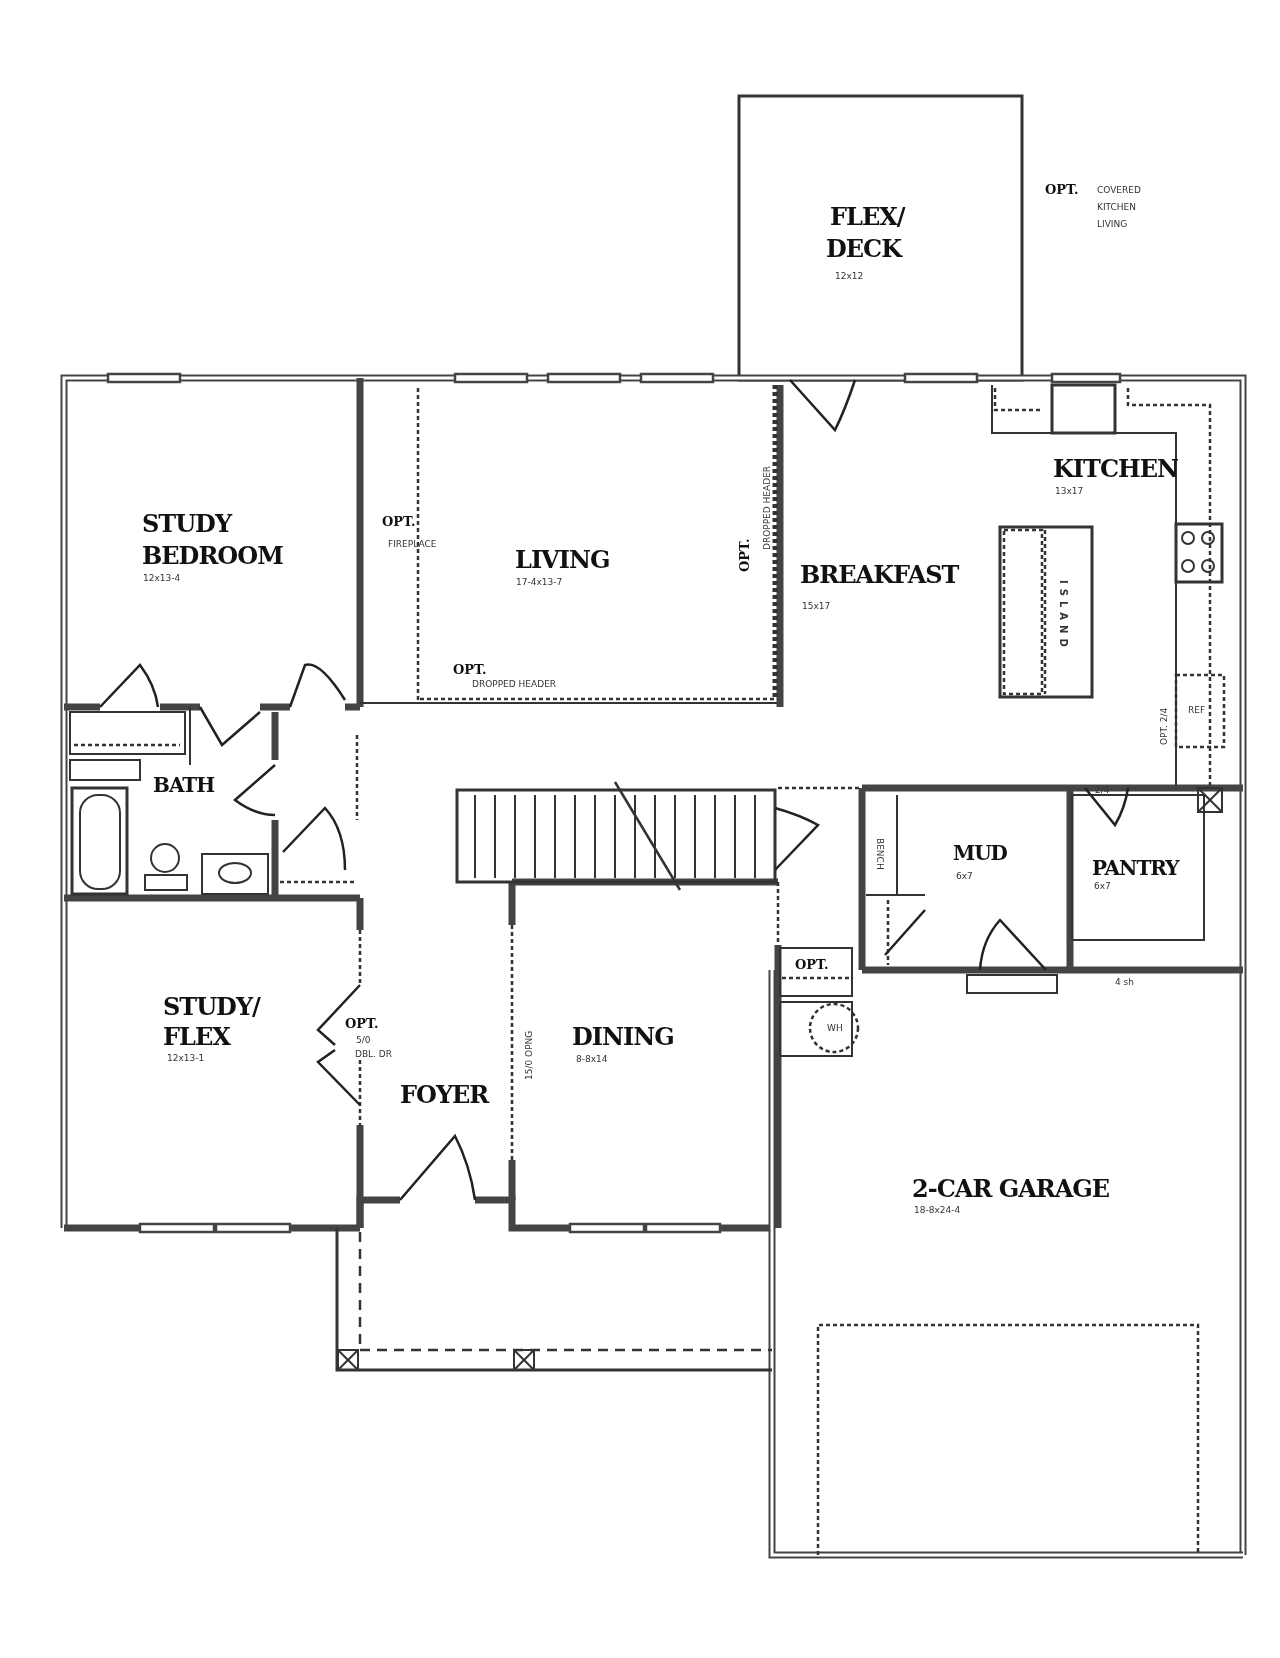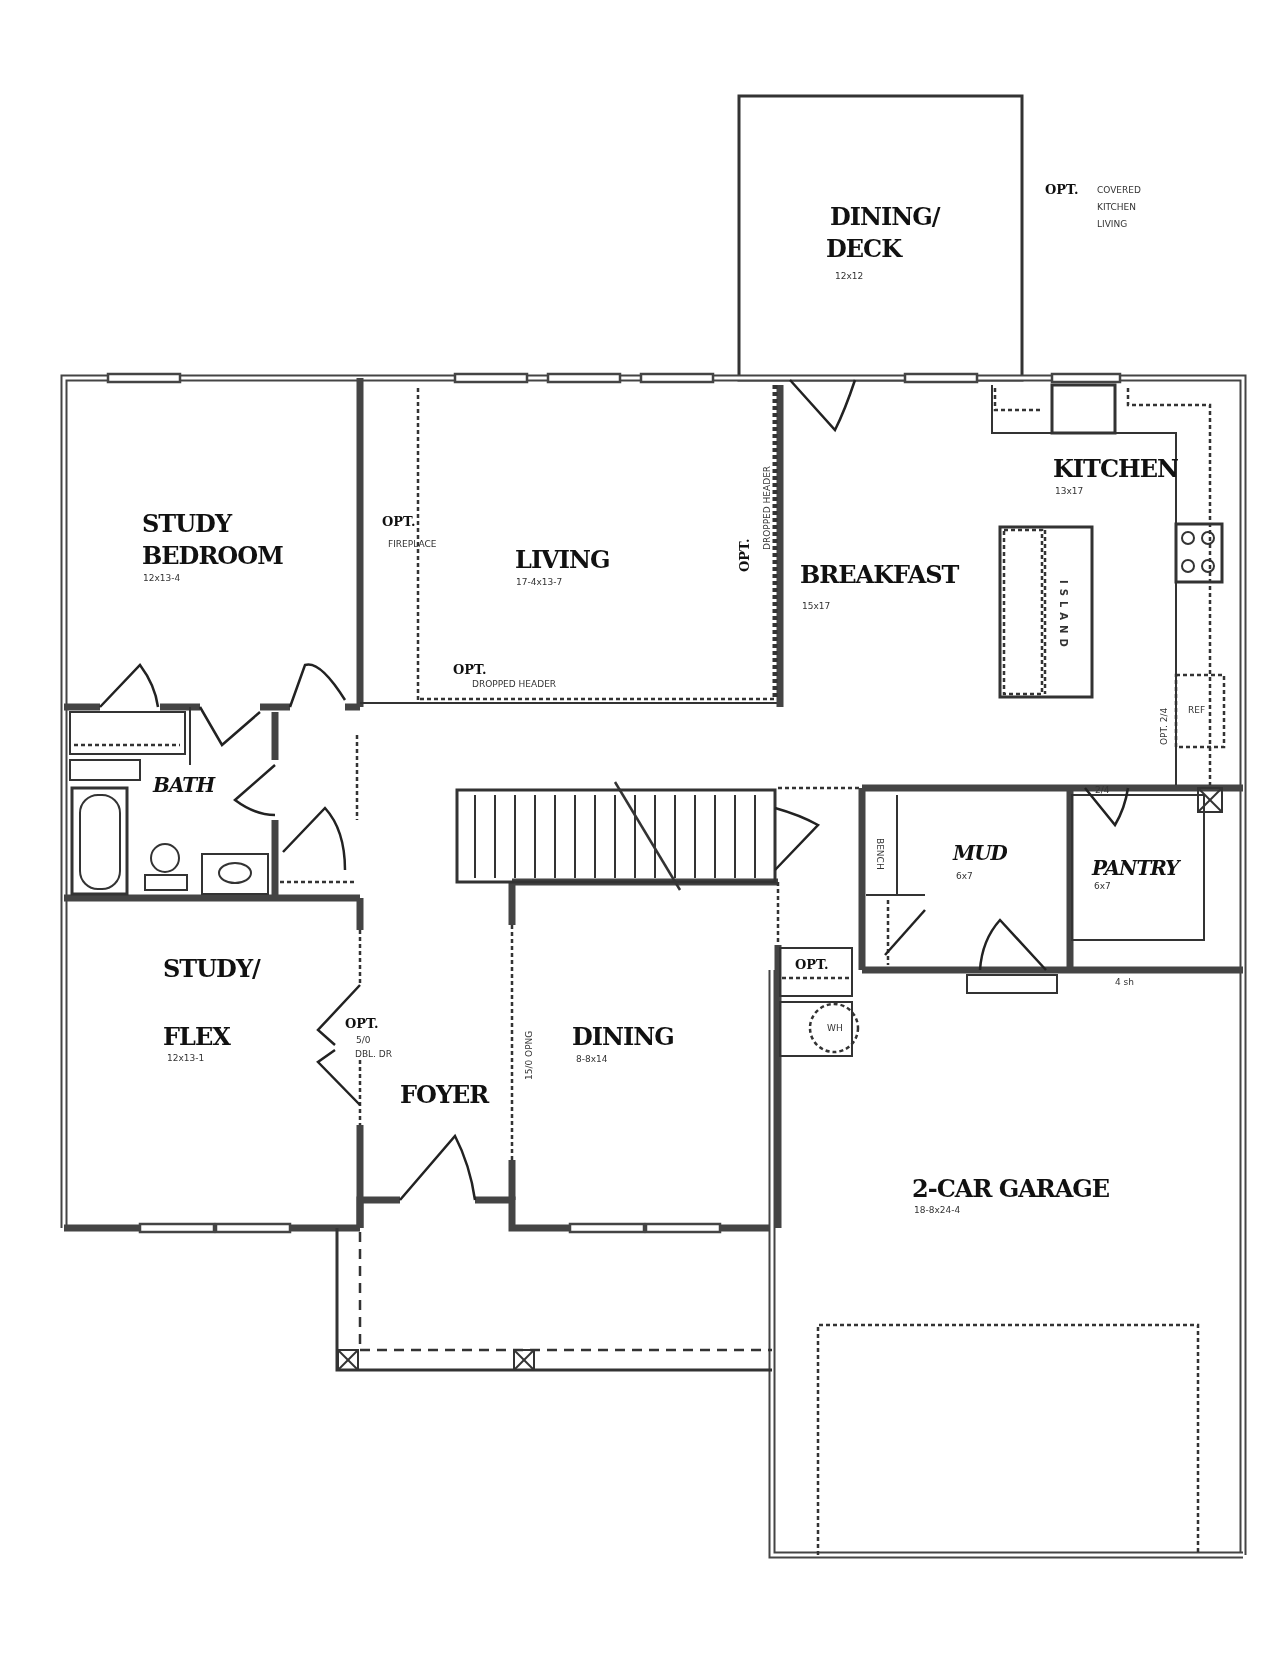--- a/index.html
+++ b/index.html
@@ -193,28 +193,28 @@
   </g>
 
   <g>
     <polyline class="dash" points="818,1555 818,1325 1198,1325 1198,1555"></polyline>
   </g>
 </svg>
 
 <style>
   .t { position: absolute; font-family: "DejaVu Serif", serif; font-weight: bold; color: #111; letter-spacing: -1px; line-height: 1; white-space: nowrap; }
   .big { font-size: 24px; }
-  .mid { font-size: 20px; font-style: italic; }
+  .mid { font-size: 20px; }
   .sm { position: absolute; font-family: "DejaVu Sans", sans-serif; font-size: 9px; color: #333; white-space: nowrap; line-height: 1; }
   .o { position: absolute; font-family: "DejaVu Serif", serif; font-weight: bold; font-size: 13px; color: #111; white-space: nowrap; line-height: 1; }
   .vert { transform: rotate(90deg); transform-origin: left top; }
   .vertccw { transform: rotate(-90deg); transform-origin: left top; }
 </style>
 
-<div class="t big" style="left:830px;top:205px">DINING/</div>
+<div class="t big" style="left:830px;top:205px">FLEX/</div>
 <div class="t big" style="left:826px;top:237px">DECK</div>
 <div class="sm" style="left:835px;top:272px">12x12</div>
 <div class="o" style="left:1045px;top:183px">OPT.</div>
 <div class="sm" style="left:1097px;top:186px">COVERED</div>
 <div class="sm" style="left:1097px;top:203px">KITCHEN</div>
 <div class="sm" style="left:1097px;top:220px">LIVING</div>
 
 <div class="t big" style="left:142px;top:512px">STUDY</div>
 <div class="t big" style="left:142px;top:544px">BEDROOM</div>
 <div class="sm" style="left:143px;top:574px">12x13-4</div>
@@ -243,21 +243,21 @@
 
 <div class="t mid" style="left:953px;top:843px">MUD</div>
 <div class="sm" style="left:956px;top:872px">6x7</div>
 <div class="sm vert" style="left:884px;top:838px">BENCH</div>
 
 <div class="t mid" style="left:1092px;top:858px">PANTRY</div>
 <div class="sm" style="left:1094px;top:882px">6x7</div>
 <div class="sm" style="left:1095px;top:786px">2/4</div>
 <div class="sm" style="left:1115px;top:978px">4 sh</div>
 
-<div class="t big" style="left:163px;top:957px">STUDY/</div>
+<div class="t big" style="left:163px;top:995px">STUDY/</div>
 <div class="t big" style="left:163px;top:1025px">FLEX</div>
 <div class="sm" style="left:167px;top:1054px">12x13-1</div>
 <div class="o" style="left:345px;top:1017px">OPT.</div>
 <div class="sm" style="left:356px;top:1036px">5/0</div>
 <div class="sm" style="left:355px;top:1050px">DBL. DR</div>
 
 <div class="t big" style="left:400px;top:1083px">FOYER</div>
 
 <div class="t big" style="left:572px;top:1025px">DINING</div>
 <div class="sm" style="left:576px;top:1055px">8-8x14</div>

